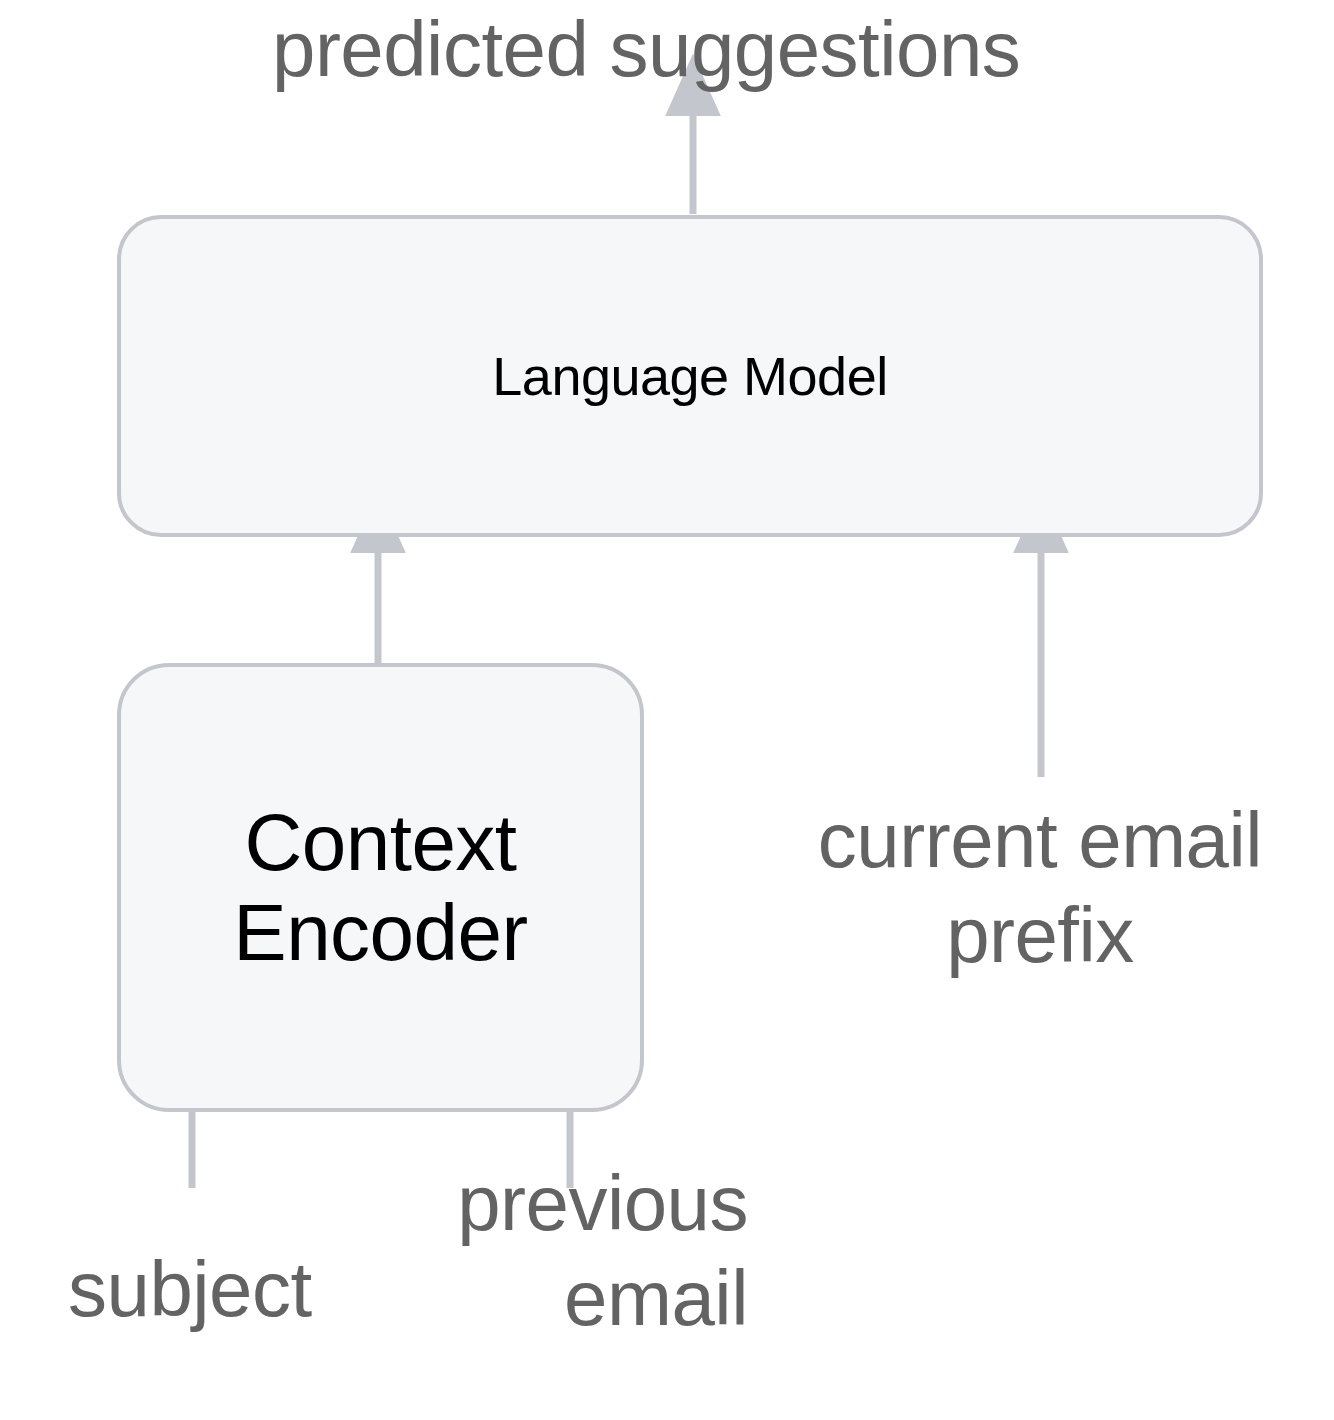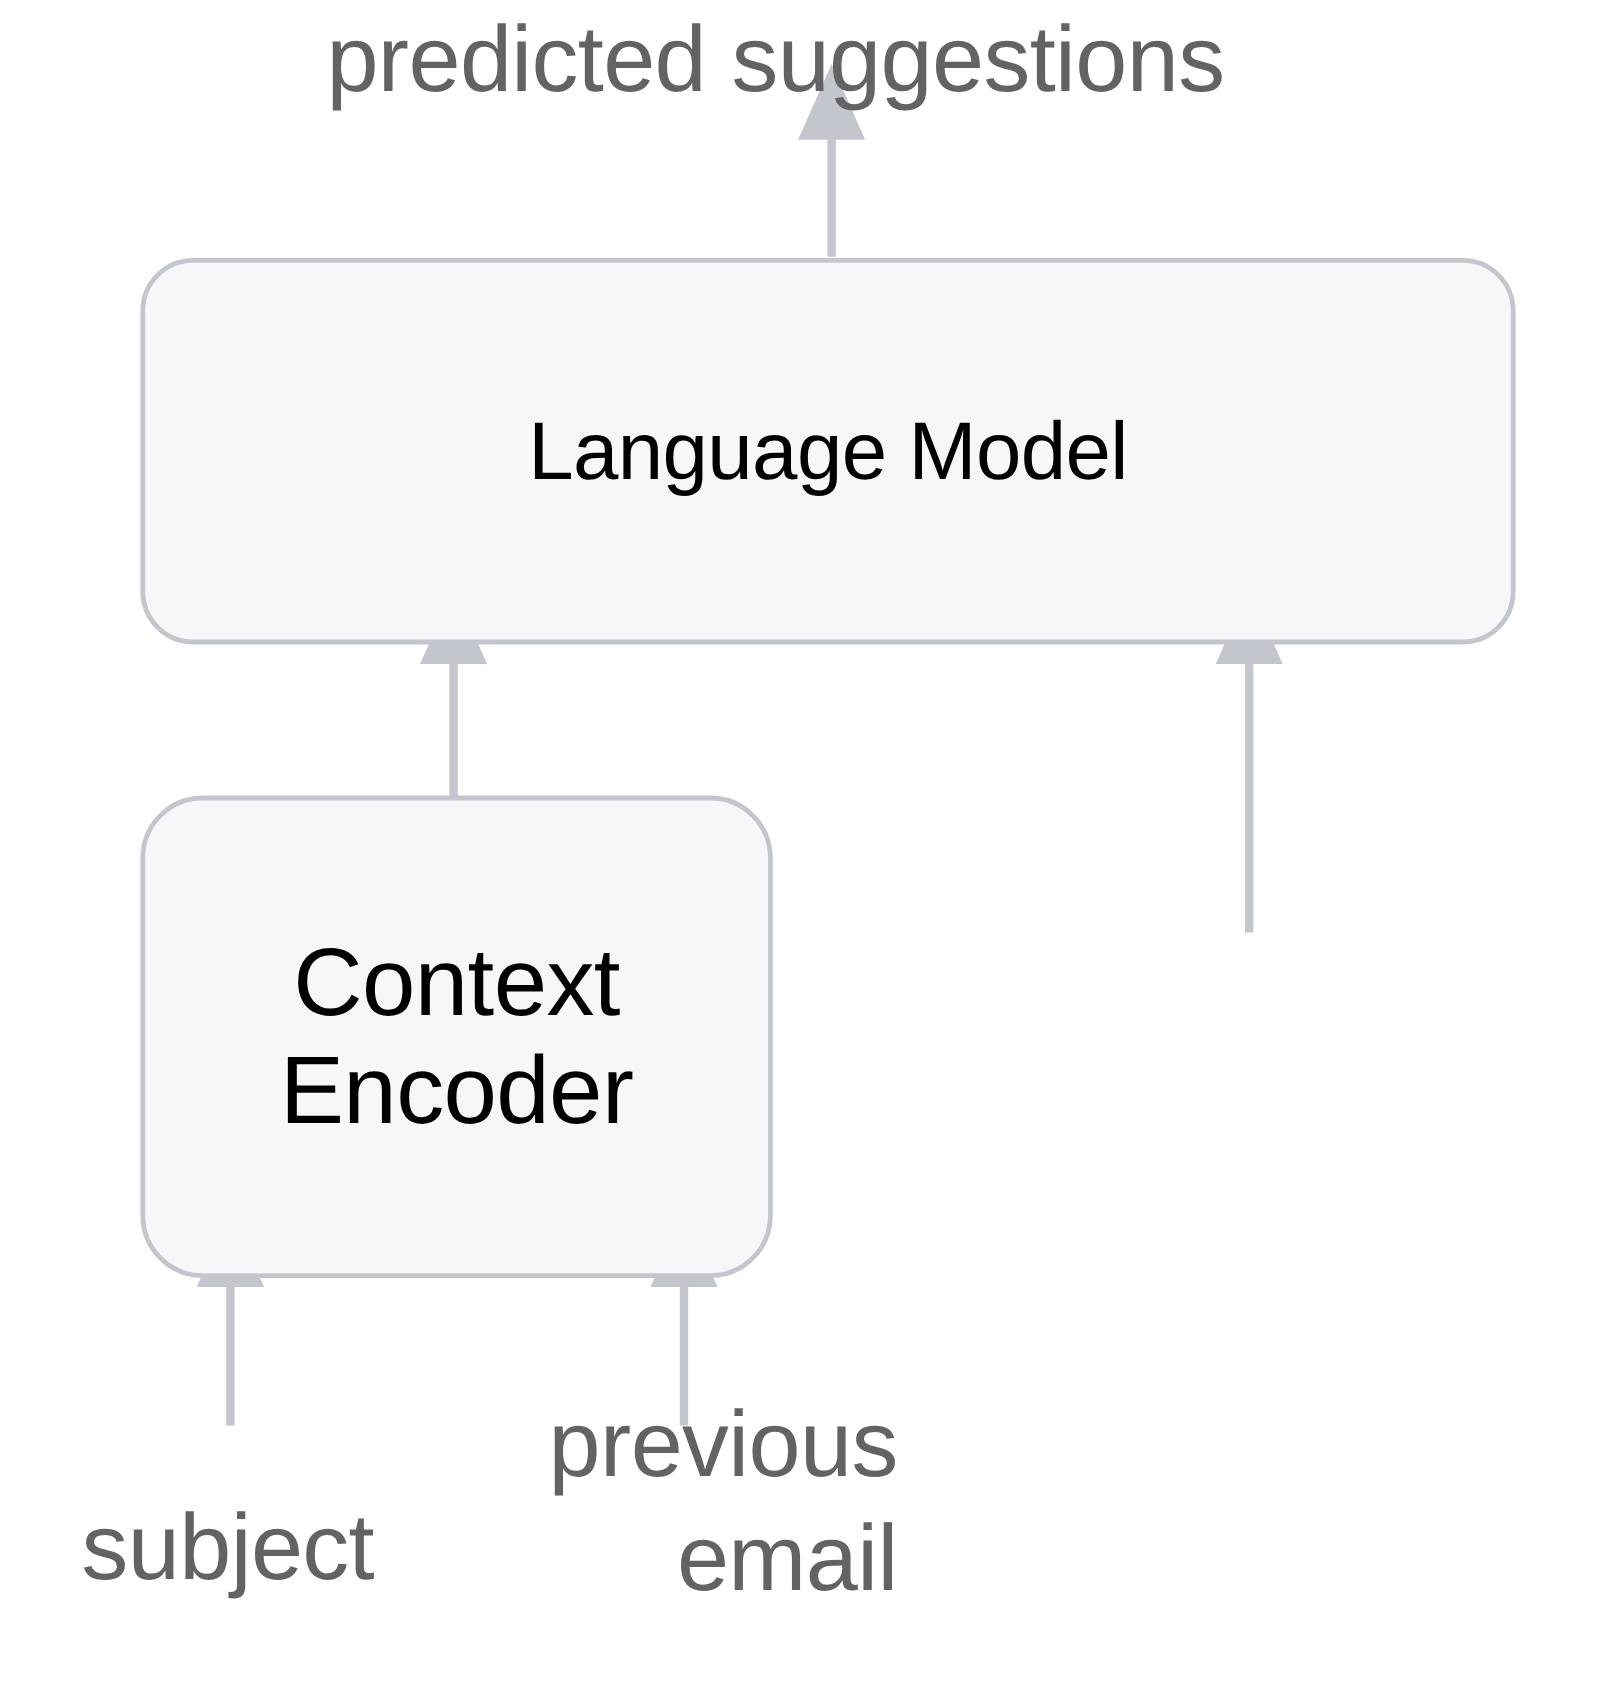--- a/index.html
+++ b/index.html
@@ -43,28 +43,28 @@
     letter-spacing: -0.5px;
   }
   #box-language-model {
     left: 117px;
     top: 215px;
     width: 1146px;
     height: 322px;
     border-radius: 44px;
   }
   #box-language-model .node-label {
-    font-size: 68px;
+    font-size: 54px;
     text-align: center;
   }
   #box-context-encoder {
     left: 117px;
     top: 663px;
     width: 527px;
-    height: 402px;
+    height: 449px;
     border-radius: 52px;
   }
   #box-context-encoder .node-label {
     font-size: 80px;
     padding: 0 56px;
   }
   .io-label {
     position: absolute;
     color: #636363;
     font-size: 78px;
@@ -125,19 +125,21 @@
 
   <div class="node-box" id="box-language-model">
     <span class="node-label">Language Model</span>
   </div>
 
   <div class="node-box" id="box-context-encoder">
     <span class="node-label">Context
 Encoder</span>
   </div>
 
+  <div class="io-label" id="label-current-email-prefix">current email
+prefix</div>
 
   <div class="io-label" id="label-subject">subject</div>
 
   <div class="io-label" id="label-previous-email">previous
 email</div>
 
 </div>
 
 </body></html>

